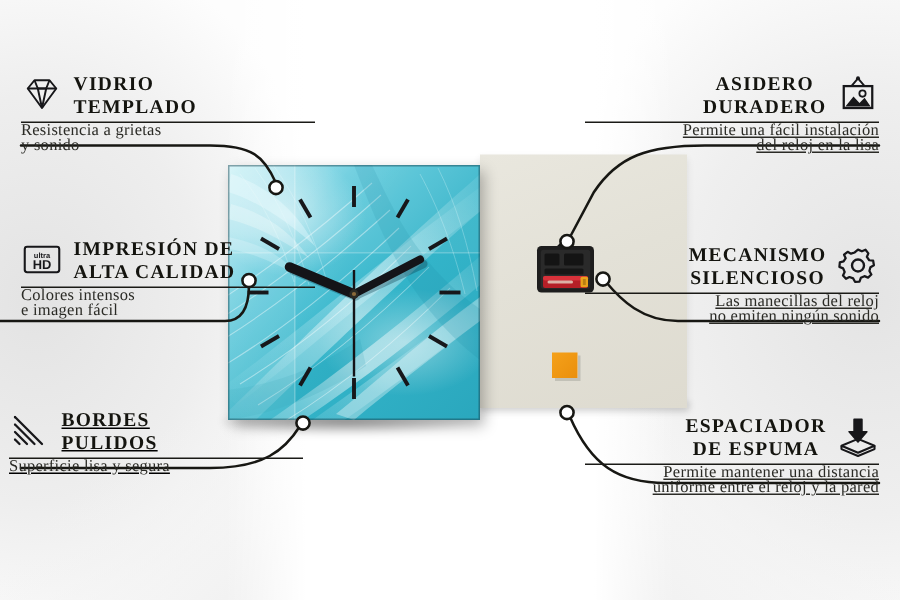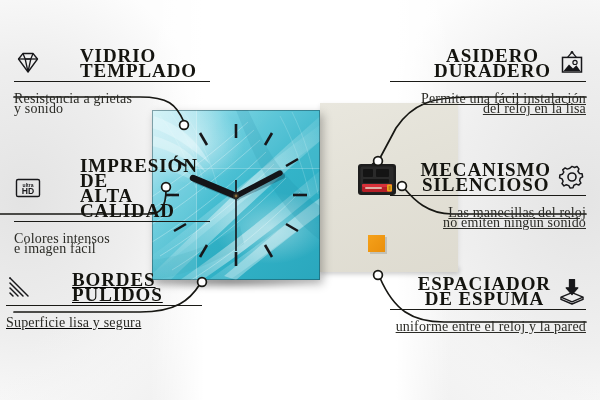--- a/index.html
+++ b/index.html
@@ -26,29 +26,29 @@
   #connectors{position:absolute;left:0;top:0;width:600px;height:400px;}
 
   
   .feat{position:absolute;width:210px;}
   .feat .head{display:flex;align-items:center;gap:7px;}
   .feat.left .head{justify-content:flex-start;}
   .feat.right .head{justify-content:flex-end;}
   .feat .ico{width:28px;height:28px;flex:0 0 28px;display:block;}
   .feat .ttl{
     font-family:"Liberation Serif", serif;
-    font-weight:bold;font-size:19px;line-height:15px;
-    letter-spacing:.9px;color:#14140f;text-transform:uppercase;margin-left:31px;
+    font-weight:bold;font-size:13px;line-height:15px;
+    letter-spacing:.9px;color:#14140f;text-transform:uppercase;
   }
   .feat.left .ttl{text-align:left;}
   .feat.right .ttl{text-align:center;}
   .feat .rule{height:1px;background:#1a1a16;margin-top:3px;}
   .feat .desc{
     font-family:"Liberation Serif", serif;
-    font-size:14px;line-height:10.4px;color:#2b2b26;margin-top:12px;letter-spacing:.18px;
+    font-size:11px;line-height:10.4px;color:#2b2b26;margin-top:0;letter-spacing:.18px;
   }
   .feat.right .desc{text-align:right;text-decoration:underline;}
 
   
   .f-vidrio   {left:14px; top:48px;}
   .f-impresion{left:14px; top:158px;}
   .f-bordes   {left:6px; top:272px;text-decoration:underline;}
   
   .f-asidero  {left:376px;top:48px;}
   .f-mecanismo{left:376px;top:162px;}
@@ -372,17 +372,18 @@
         <div>DE ESPUMA</div>
       </div>
       <svg class="ico" viewBox="0 0 28 28">
         <path d="M11.4 2.6 h5.2 v8.2 h3.3 L14 17.6 L8.1 10.8 h3.3 Z" fill="#17171a" stroke="#17171a" stroke-width="1.1" stroke-linejoin="round"></path>
         <path d="M14 15.6 L25 20.2 L14 24.8 L3 20.2 Z" fill="none" stroke="#17171a" stroke-width="1.4" stroke-linejoin="round"></path>
         <path d="M3 20.2 v2.2 L14 27 L25 22.4 v-2.2" fill="none" stroke="#17171a" stroke-width="1.4" stroke-linejoin="round"></path>
       </svg>
     </div>
     <div class="rule"></div>
     <div class="desc">
+      <div>Permite mantener una distancia</div>
       <div>uniforme entre el reloj y la pared</div>
     </div>
   </div>
 
 </div>
 
 </body></html>

